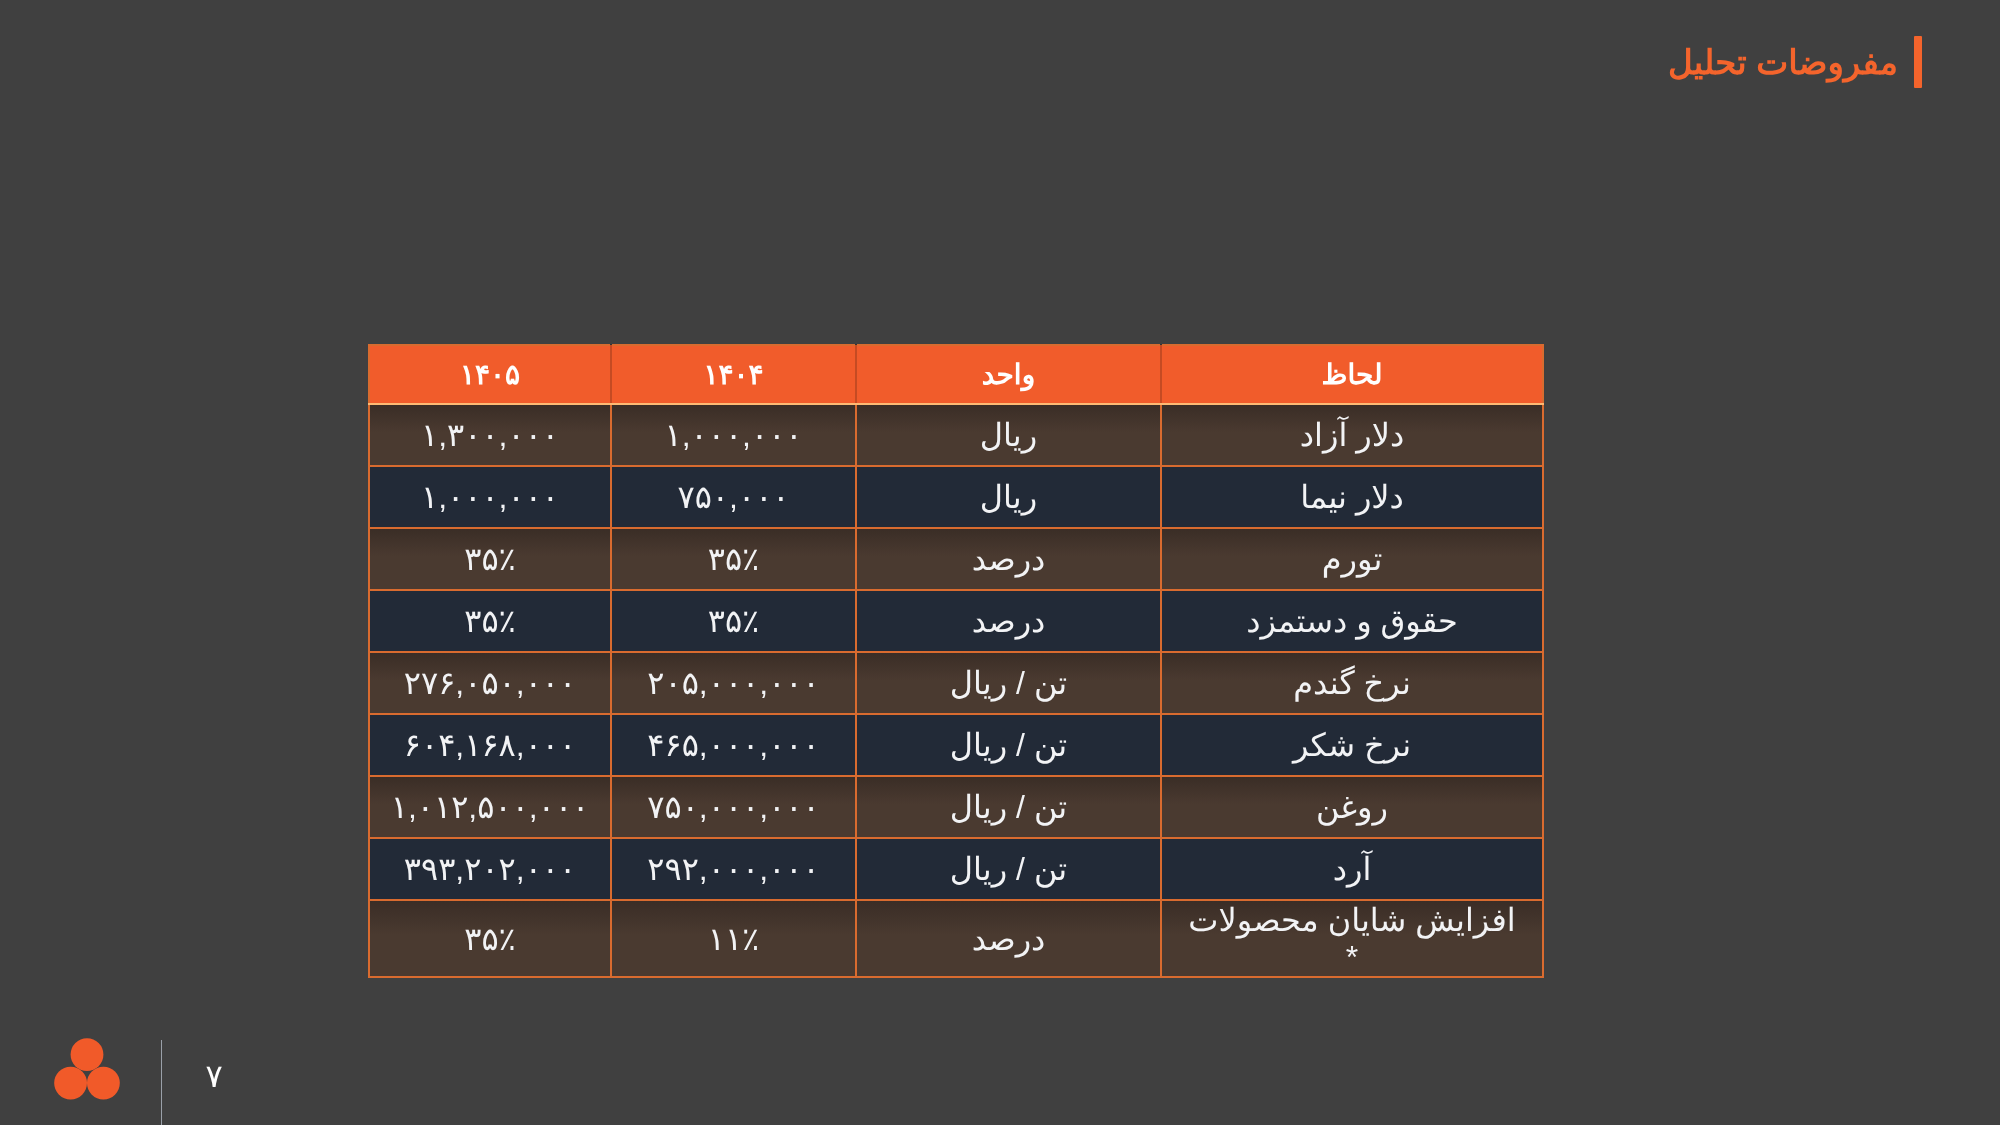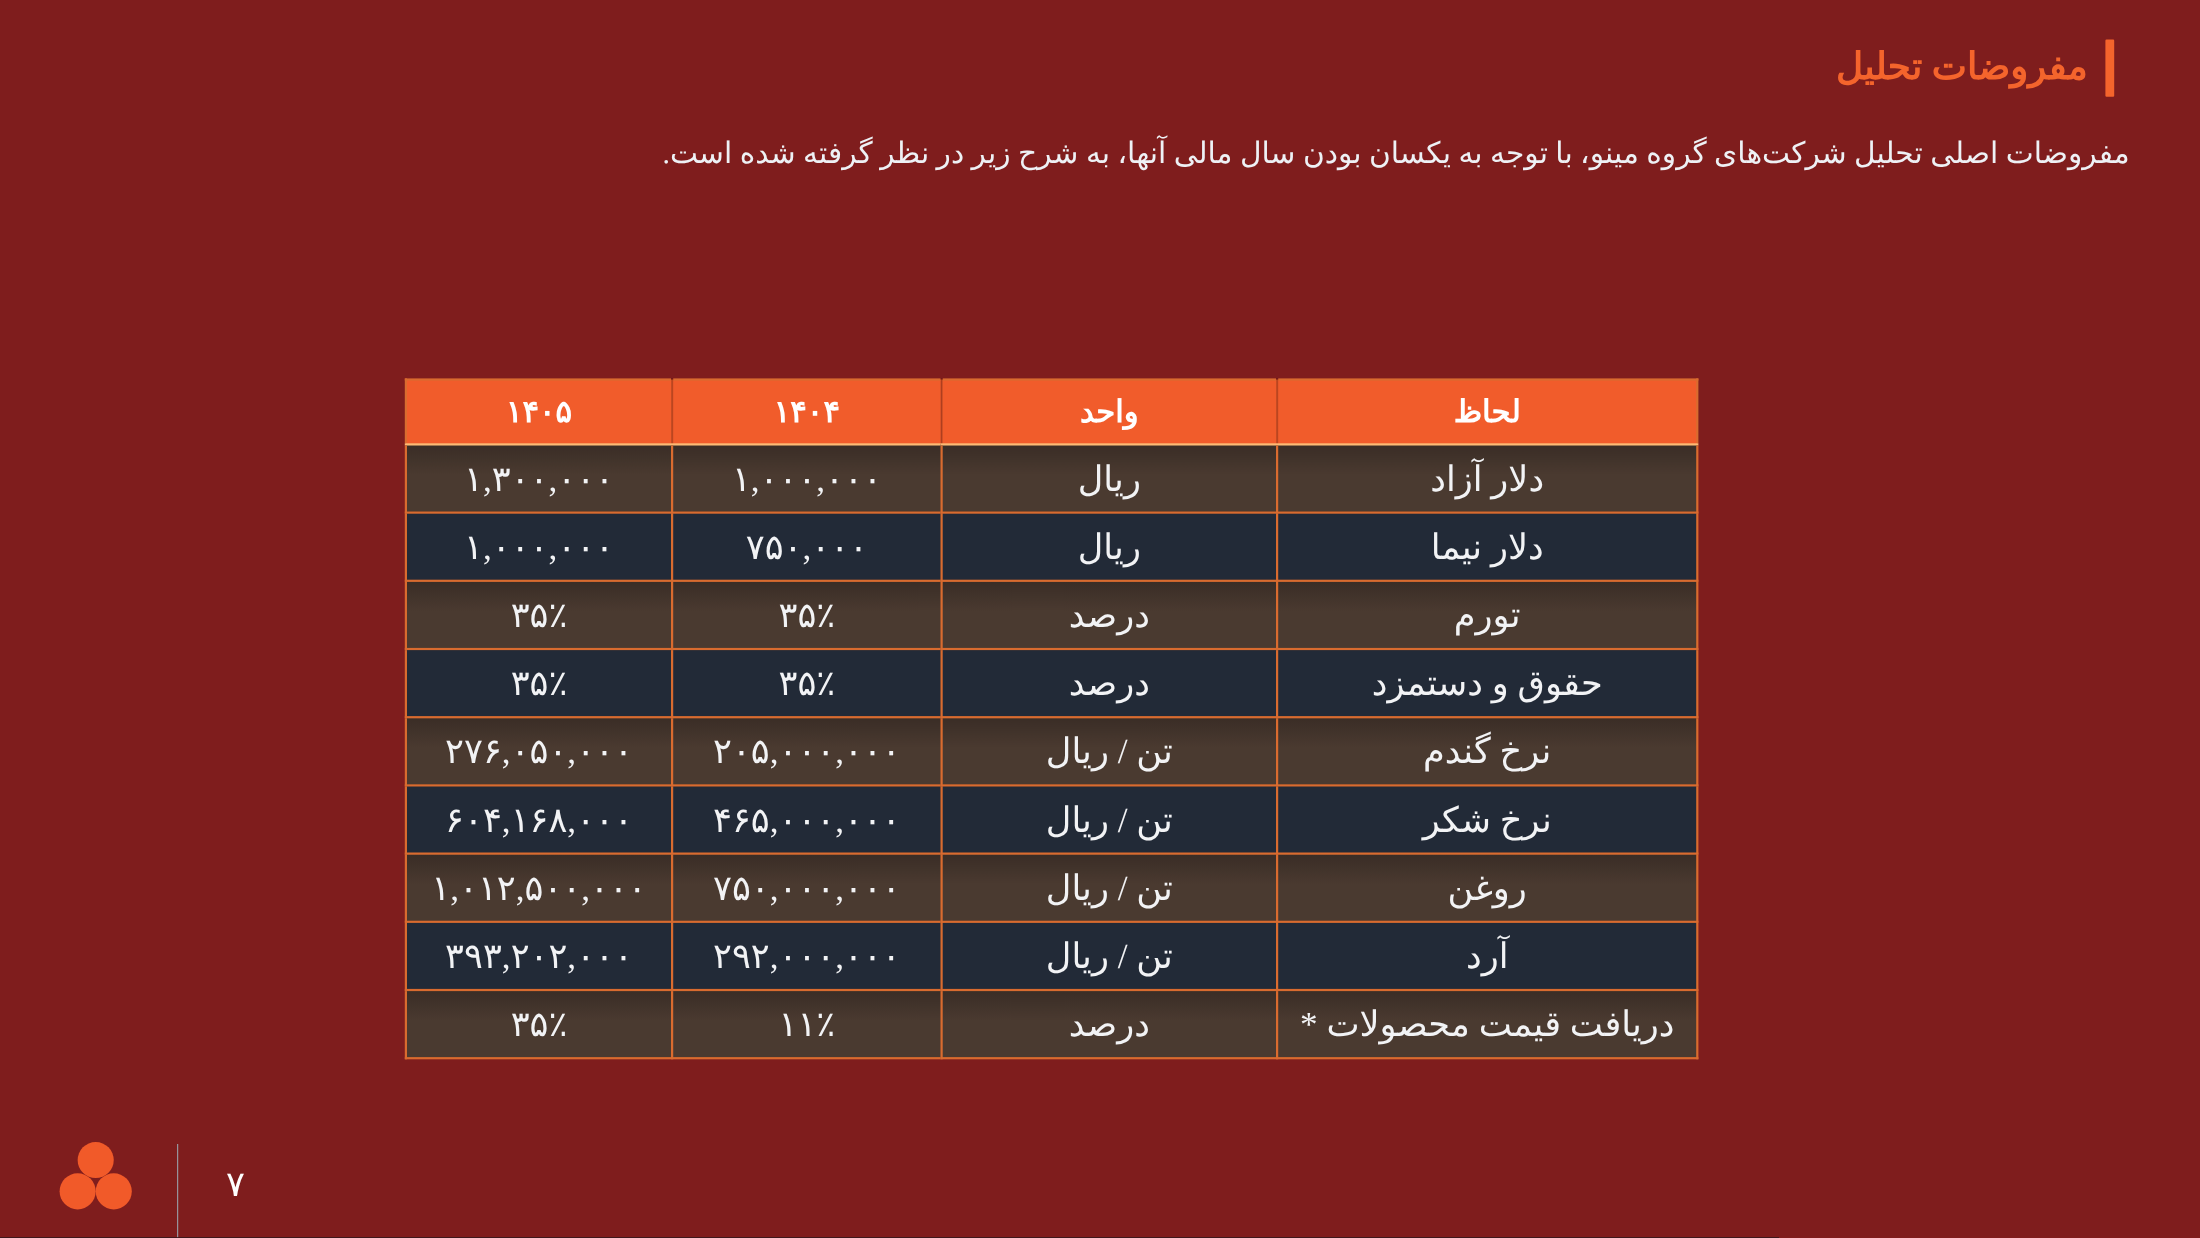--- a/index.html
+++ b/index.html
@@ -1,19 +1,19 @@
 <!DOCTYPE html>
 <html lang="fa"><head>
 <meta charset="utf-8">
 <style>
   html,body{margin:0;padding:0;background:#11151d;}
   .slide{
     position:relative;width:2000px;height:1125px;overflow:hidden;
-    background:#7f1d1d;
-    font-family:Liberation Serif, serif;
+    background:#404040;
+    font-family:Liberation Sans, sans-serif;
     color:#f3f4f6;
   }
   
   .title-row{
     position:absolute;top:36px;right:78px;
     display:flex;flex-direction:row-reverse;align-items:center;gap:16px;
   }
   .title-bar{width:8px;height:52px;background:#f4642c;border-radius:1px;}
   .title-text{
     color:#f4642c;font-size:34px;font-weight:bold;line-height:1;direction:rtl;
@@ -57,21 +57,20 @@
 <body>
 
 <div class="slide">
 
   <div class="title-row">
     <div class="title-bar"></div>
     <div class="title-text">مفروضات تحلیل</div>
   </div>
 
   <div class="intro">
-    <p>مفروضات اصلی تحلیل شرکت‌های گروه مینو، با توجه به یکسان بودن سال مالی آنها، به شرح زیر در نظر گرفته شده است.</p>
   </div>
 
   <div class="tbl-wrap">
     <table>
       <colgroup>
         <col style="width:382px">
           <col style="width:305px">
           <col style="width:245px">
           <col style="width:242px">
       </colgroup>
@@ -126,21 +125,21 @@
           <td class="num">۷۵۰,۰۰۰,۰۰۰</td>
           <td class="num">۱,۰۱۲,۵۰۰,۰۰۰</td>
         </tr>
         <tr class="navy">
           <td>آرد</td>
           <td>تن / ریال</td>
           <td class="num">۲۹۲,۰۰۰,۰۰۰</td>
           <td class="num">۳۹۳,۲۰۲,۰۰۰</td>
         </tr>
         <tr class="brown">
-          <td>دریافت قیمت محصولات *</td>
+          <td>افزایش شایان محصولات *</td>
           <td>درصد</td>
           <td class="num">۱۱٪</td>
           <td class="num">۳۵٪</td>
         </tr>
       </tbody>
     </table>
   </div>
 
   <svg class="logo" viewBox="0 0 64 64" aria-hidden="true">
     <circle cx="32" cy="17" r="15" fill="#f15a29"></circle>

